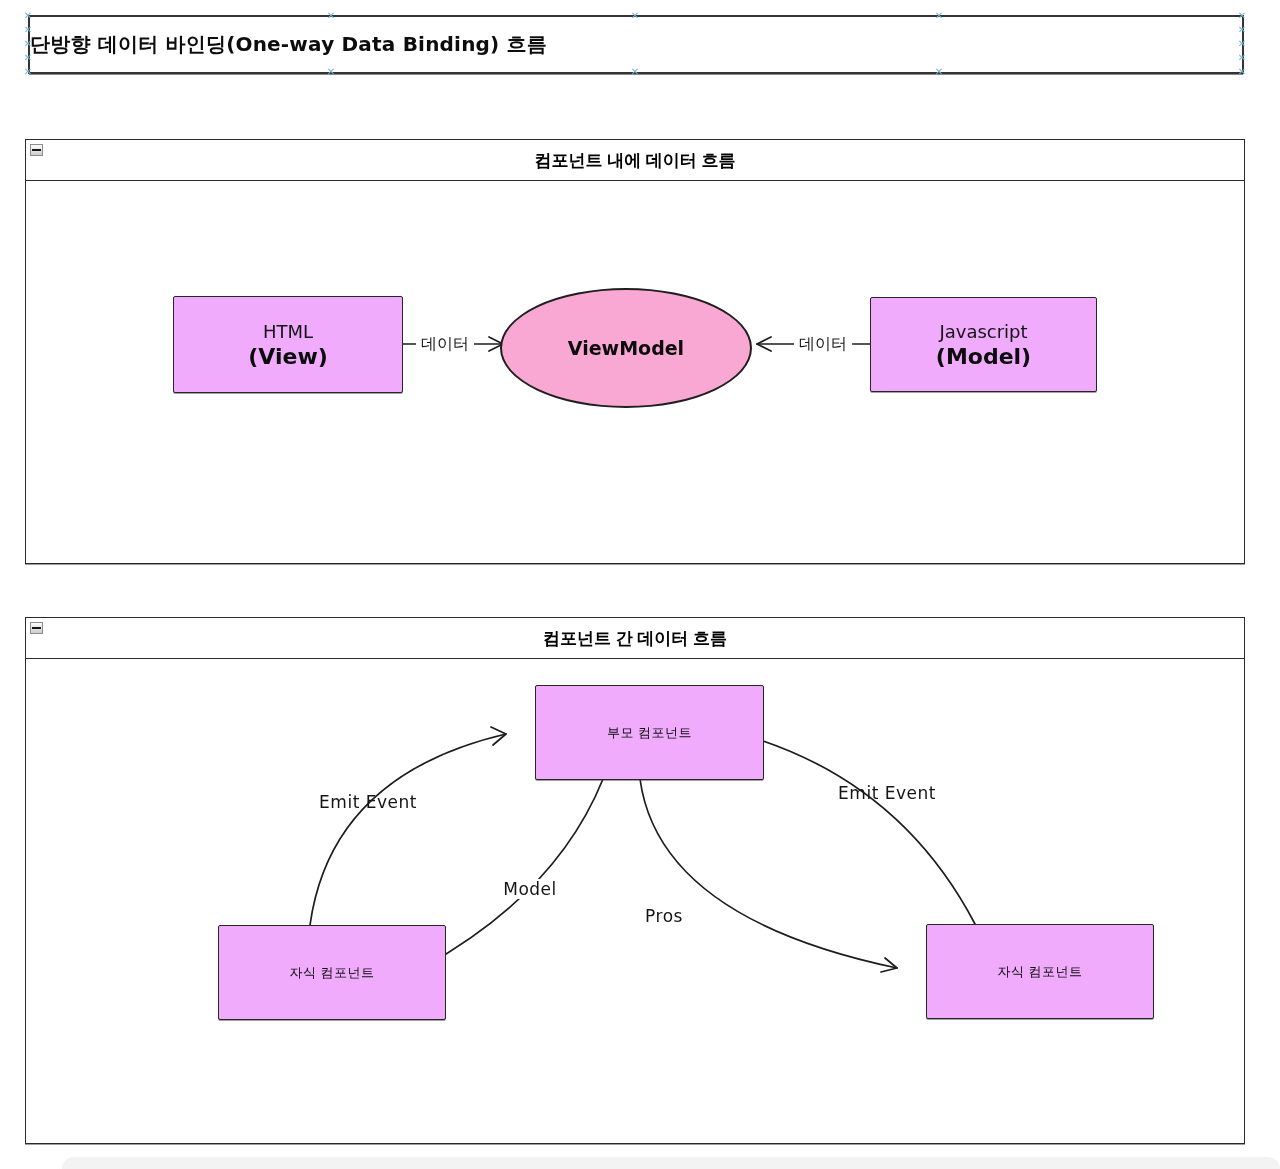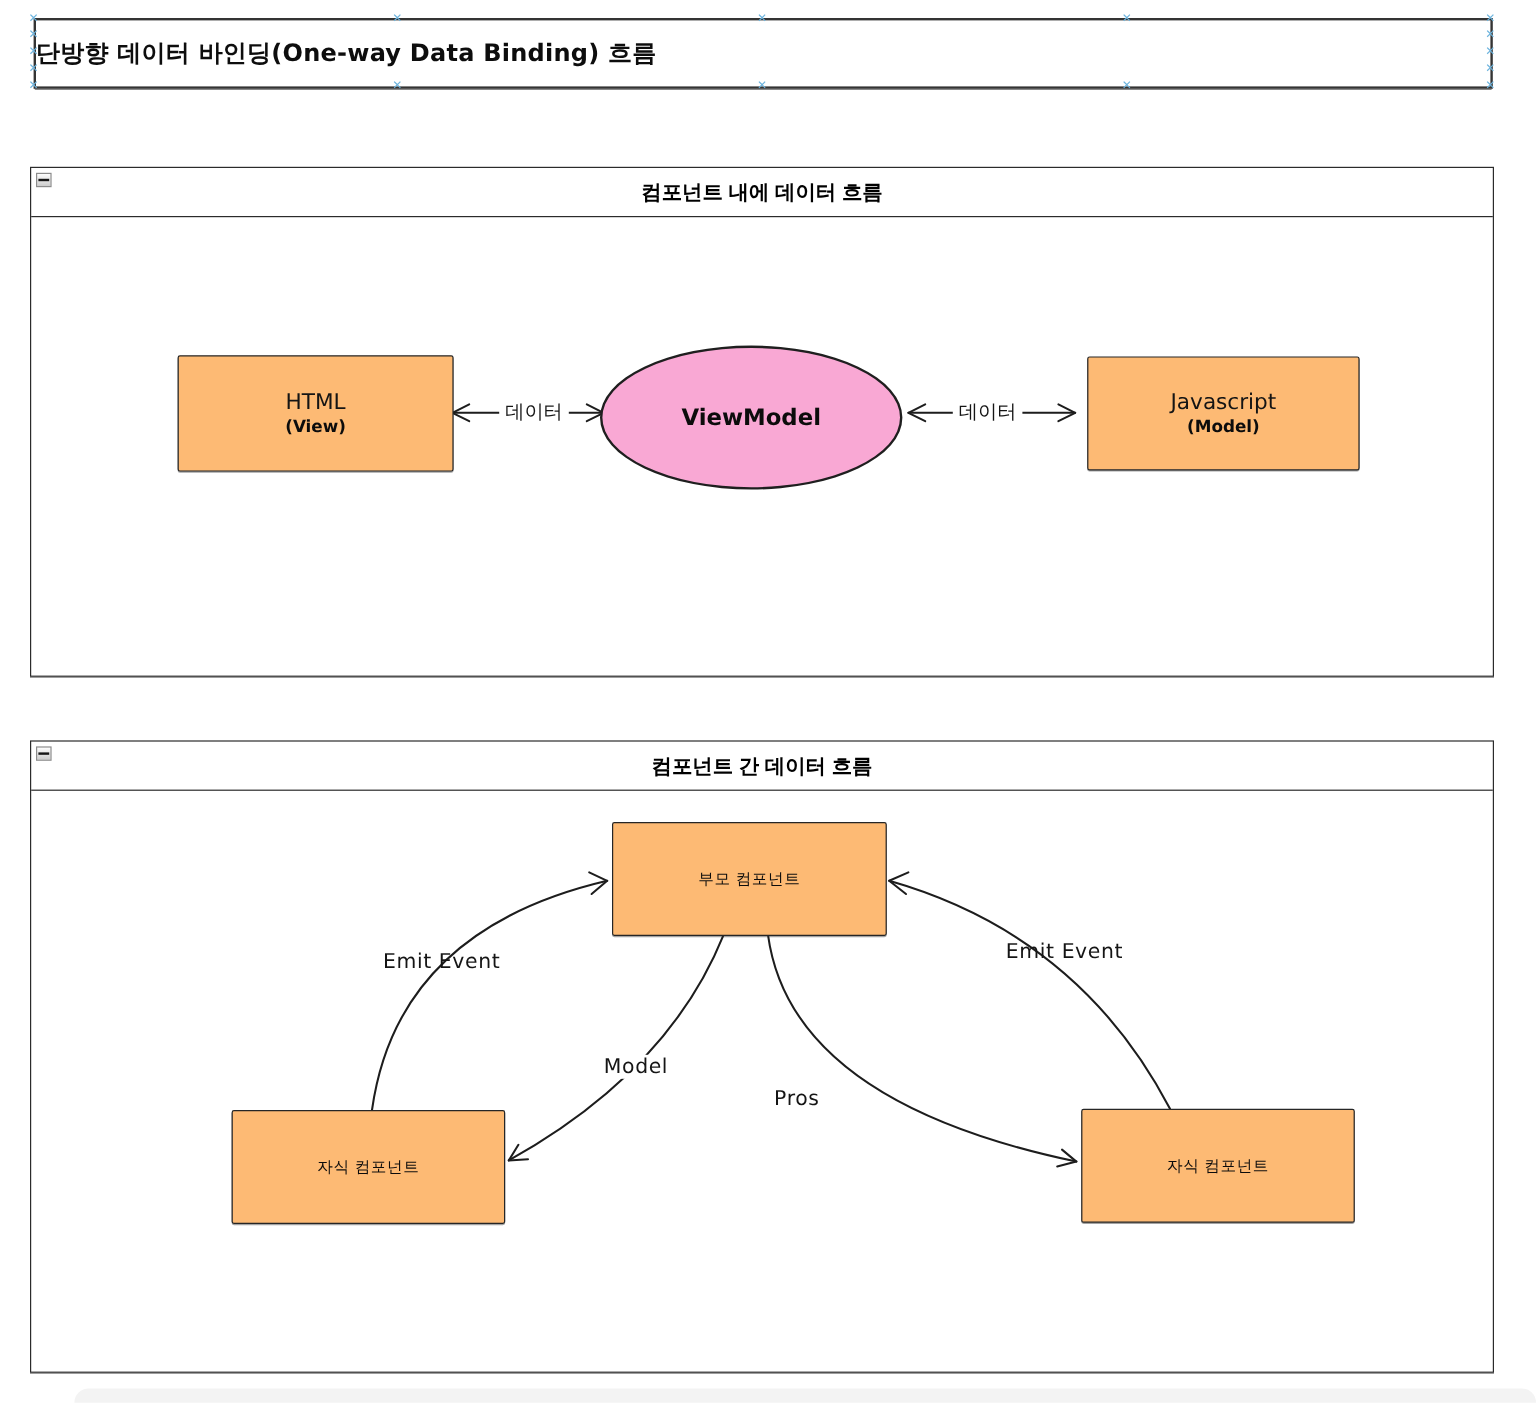--- a/index.html
+++ b/index.html
@@ -43,26 +43,26 @@
     position:absolute;left:4px;top:4px;width:13px;height:12px;
     border:1px solid #8c8c8c;background:linear-gradient(#fdfdfd,#cdcdcd);
     box-sizing:border-box;cursor:pointer;
   }
   .collapse-btn::after{
     content:"";position:absolute;left:1px;right:1px;top:4px;height:2px;background:#161616;
   }
 
   
   .node{
-    position:absolute;background:#fdba74;border:1.8px solid #262626;border-radius:2px;
+    position:absolute;background:#f0abfc;border:1.8px solid #262626;border-radius:2px;
     display:flex;flex-direction:column;align-items:center;justify-content:center;
-    text-align:center;z-index:10;box-shadow:0 1px 0 rgba(50,50,50,.45);
+    text-align:center;z-index:10;box-shadow:0 1px 0 rgba(50,50,50,.45);margin-left:25px;
   }
   .node .l1{font-size:18px;color:#141414;}
-  .node .l2{font-size:14px;font-weight:700;color:#0c0c0c;margin-top:2px;}
+  .node .l2{font-size:22px;font-weight:700;color:#0c0c0c;margin-top:2px;}
   .node.korean{font-size:13px;color:#0c0c0c;letter-spacing:.5px;}
   .ellipse{
     position:absolute;background:#f9a8d4;border:2px solid #1f1f1f;border-radius:50%;
     display:flex;align-items:center;justify-content:center;z-index:10;
   }
   .ellipse .l2{font-size:19px;font-weight:700;color:#0c0c0c;}
 
   
   .edge-label{
     position:absolute;transform:translate(-50%,-50%);z-index:12;
@@ -143,21 +143,21 @@
   <path d="M757,727 L741,734 L755,745"></path>
 </svg>
 
 <div class="node hand" style="left:148px;top:296px;width:228px;height:95px">
   <span class="l1">HTML</span>
   <span class="l2">(View)</span>
 </div>
 <div class="ellipse hand" style="left:500px;top:288px;width:248px;height:116px">
   <span class="l2">ViewModel</span>
 </div>
-<div class="node hand" style="left:906px;top:297px;width:225px;height:93px">
+<div class="node hand" style="left:845px;top:297px;width:225px;height:93px">
   <span class="l1">Javascript</span>
   <span class="l2">(Model)</span>
 </div>
 
 <div class="edge-label bg hand" style="left:445px;top:344px">데이터</div>
 <div class="edge-label bg hand" style="left:823px;top:344px">데이터</div>
 
 <div class="node korean" style="left:510px;top:685px;width:227px;height:93px">
   <span>부모 컴포넌트</span>
 </div>

